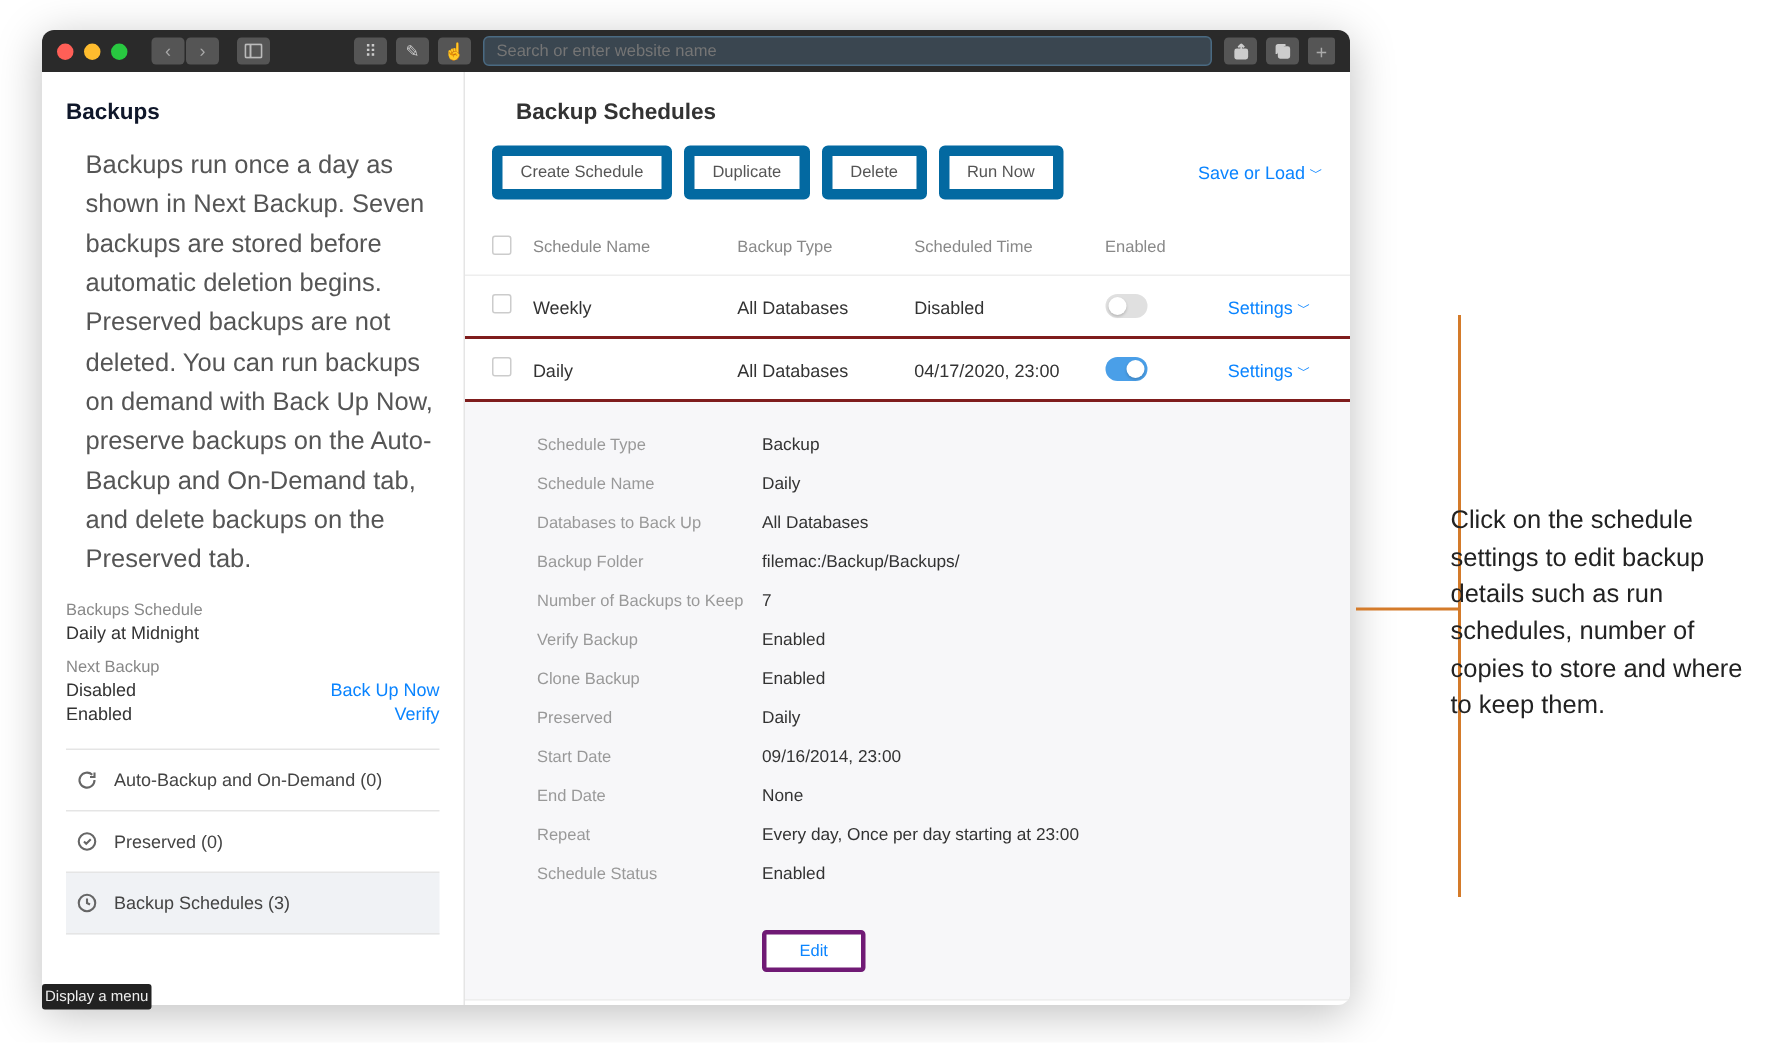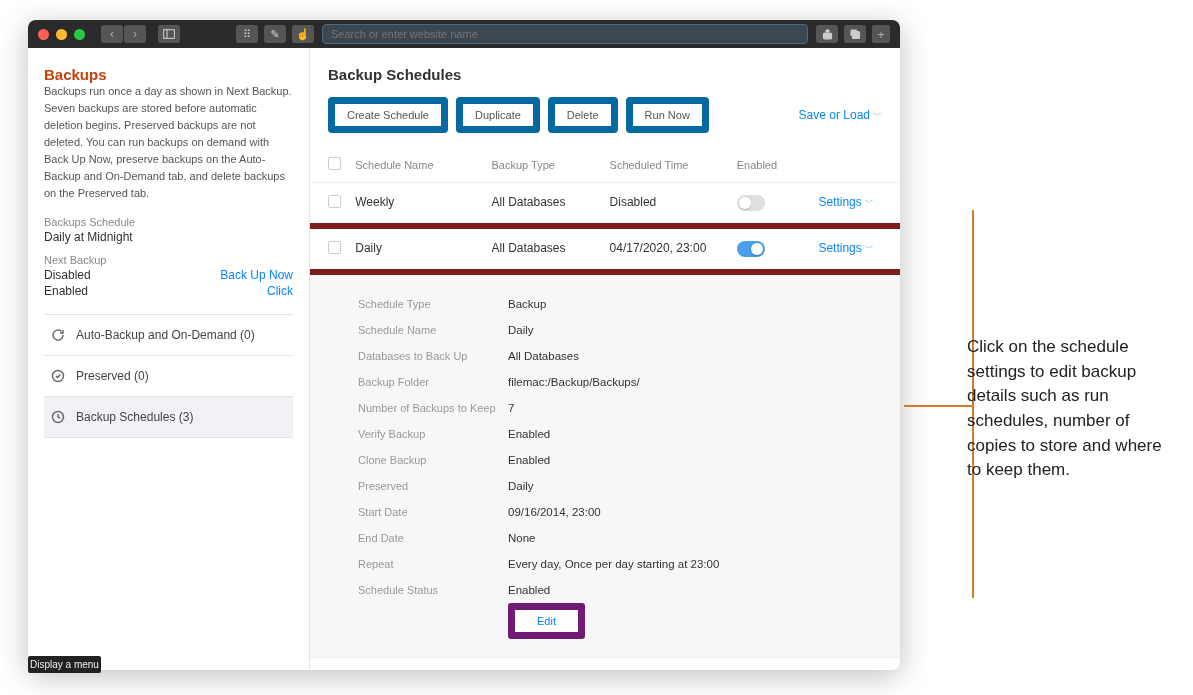--- a/index.html
+++ b/index.html
@@ -23,66 +23,66 @@
 .tb-group { display: flex; gap: 6px; margin-left: 50px; }
 .tb-btn { width: 22px; height: 18px; background: #555; border-radius: 3px; display: flex; align-items: center; justify-content: center; }
 .tb-btn svg, .tb-btn span { color: #ccc; stroke: #ccc; fill: #ccc; font-size: 11px; }
 .urlbar { flex: 1; height: 20px; background: #3a4650; border: 1px solid #4a6a82; border-radius: 4px; margin: 0 2px; display: flex; align-items: center; padding: 0 8px; }
 .urlbar input { flex: 1; background: transparent; border: none; color: #aaa; font-size: 11px; outline: none; }
 .tb-right { display: flex; gap: 6px; }
 .tb-plus { width: 18px; height: 18px; background: #555; border-radius: 2px; display: flex; align-items: center; justify-content: center; color: #aaa; font-size: 13px; }
 
 .body { flex: 1; display: flex; overflow: hidden; }
 .sidebar { width: 282px; border-right: 1px solid #e5e5e5; padding: 18px 16px 10px; overflow-y: auto; font-size: 12px; }
-.sidebar h2 { font-size: 15px; font-weight: 600; color: #c2410c; }
-.desc { color: #555; line-height: 1.55; margin-bottom: 14px; font-size: 11px; }
+.sidebar h2 { font-size: 15px; font-weight: 600; color: #0f172a; margin-bottom: 14px; }
+.desc { color: #555; line-height: 1.55; margin-bottom: 14px; font-size: 17px; margin-left: 13px; }
 .slabel { color: #888; font-size: 11px; margin-top: 10px; }
 .svalue { color: #333; font-size: 12px; margin-top: 2px; display: flex; justify-content: space-between; align-items: center; }
 .link { color: #0a84ff; font-size: 12px; cursor: pointer; }
 .help-icon { display: inline-flex; width: 13px; height: 13px; border: 1px solid #0a84ff; border-radius: 50%; color: #0a84ff; font-size: 9px; align-items: center; justify-content: center; margin-left: 4px; }
 
 .navlist { margin-top: 16px; border-top: 1px solid #e5e5e5; }
 .navitem { display: flex; align-items: center; gap: 10px; padding: 12px 6px; border-bottom: 1px solid #e5e5e5; font-size: 12px; color: #444; cursor: pointer; }
 .navitem.active { background: #f0f2f5; }
 .navitem .ico { width: 16px; height: 16px; display: flex; align-items: center; justify-content: center; color: #555; }
 
 .main { flex: 1; display: flex; flex-direction: column; overflow: hidden; }
 .mhdr { padding: 18px 18px 6px; }
-.mhdr h2 { font-size: 15px; font-weight: 600; color: #333; margin-bottom: 14px; }
+.mhdr h2 { font-size: 15px; font-weight: 600; color: #333; margin-bottom: 14px; margin-left: 16px; }
 .toolbar-row { display: flex; gap: 8px; align-items: center; }
 .btn { border: 7px solid #0369a1; background: #fff; border-radius: 4px; padding: 5px 12px; font-size: 11px; color: #555; cursor: pointer; }
 .spacer { flex: 1; }
 .link-sm { color: #0a84ff; font-size: 12px; cursor: pointer; display: flex; align-items: center; gap: 3px; }
 .chev-dn { font-size: 9px; }
 
 .thead { display: flex; align-items: center; padding: 10px 18px; font-size: 11px; color: #888; border-bottom: 1px solid #eee; margin-top: 8px; }
 .cchk { width: 30px; }
 .cname { width: 150px; }
 .ctype { width: 130px; }
 .ctime { width: 140px; }
 .cenab { width: 90px; }
 .cset { width: 70px; text-align: right; }
 .chk { width: 13px; height: 13px; border: 1px solid #ccc; border-radius: 2px; display: inline-block; }
 
 .tbody { flex: 1; overflow-y: auto; }
-.trow { display: flex; align-items: flex-start; padding: 12px 18px; font-size: 12px; color: #333; border-bottom: 6px solid #7f1d1d; }
+.trow { display: flex; align-items: flex-end; padding: 12px 18px; font-size: 12px; color: #333; border-bottom: 2px solid #7f1d1d; }
 .trow .cenab { display: flex; align-items: center; }
 .toggle { width: 28px; height: 16px; border-radius: 8px; position: relative; display: inline-block; }
 .toggle.on { background: #4a9fe8; }
 .toggle.off { background: #e0e0e0; }
 .toggle::after { content: ''; position: absolute; width: 12px; height: 12px; background: #fff; border-radius: 50%; top: 2px; box-shadow: 0 1px 2px rgba(0,0,0,0.2); }
 .toggle.on::after { right: 2px; }
 .toggle.off::after { left: 2px; }
 
 .detail { background: #f7f7f9; padding: 16px 18px 18px 48px; font-size: 12px; border-bottom: 1px solid #eee; }
 .drow { display: flex; padding: 7px 0; }
 .dlab { width: 150px; color: #999; font-size: 11px; }
 .dval { color: #333; font-size: 11.5px; display: flex; align-items: center; gap: 5px; }
 .succ-ico { width: 13px; height: 13px; border: 1.5px solid #5eb864; border-radius: 50%; display: inline-flex; align-items: center; justify-content: center; color: #5eb864; font-size: 9px; }
-.edit-btn { border: 7px solid #701a75; color: #0a84ff; background: #fff; border-radius: 3px; padding: 5px 22px; font-size: 11px; margin-top: 0; cursor: pointer; }
+.edit-btn { border: 3px solid #701a75; color: #0a84ff; background: #fff; border-radius: 3px; padding: 5px 22px; font-size: 11px; margin-top: 24px; cursor: pointer; }
 
 .annotation { position: absolute; left: 967px; top: 335px; width: 195px; font-size: 17px; line-height: 1.45; color: #222; font-family: Helvetica, Arial, sans-serif; }
 .ann-line { position: absolute; left: 904px; top: 210px; width: 70px; height: 388px; }
 .ann-line .vert { position: absolute; right: 0; top: 0; width: 2px; height: 100%; background: #d47b2a; }
 .ann-line .horz { position: absolute; left: 0; top: 195px; height: 2px; width: 100%; background: #d47b2a; }
 
 .tooltip { position: absolute; left: 28px; top: 656px; background: #222; color: #eee; font-size: 10px; padding: 3px 2px; border-radius: 2px; }
 </style>
 </head>
 <body>
@@ -145,21 +145,21 @@
         <div class="svalue">Daily at Midnight</div>
 
         <div class="slabel">Next Backup</div>
         <div class="svalue">
           <span>Disabled</span>
           <span class="link">Back Up Now</span>
         </div>
 
         <div class="svalue">
           <span>Enabled</span>
-          <span class="link">Click</span>
+          <span class="link">Verify</span>
         </div>
 
         <div class="navlist">
           <div class="navitem">
             <span class="ico">
               <svg width="14" height="14" viewBox="0 0 14 14" fill="none" stroke="#666" stroke-width="1.4">
                   <path d="M12 7a5 5 0 11-1.5-3.5M12 2v3h-3"></path>
                 </svg>
             </span>
             <span>Auto-Backup and On-Demand (0)</span>

